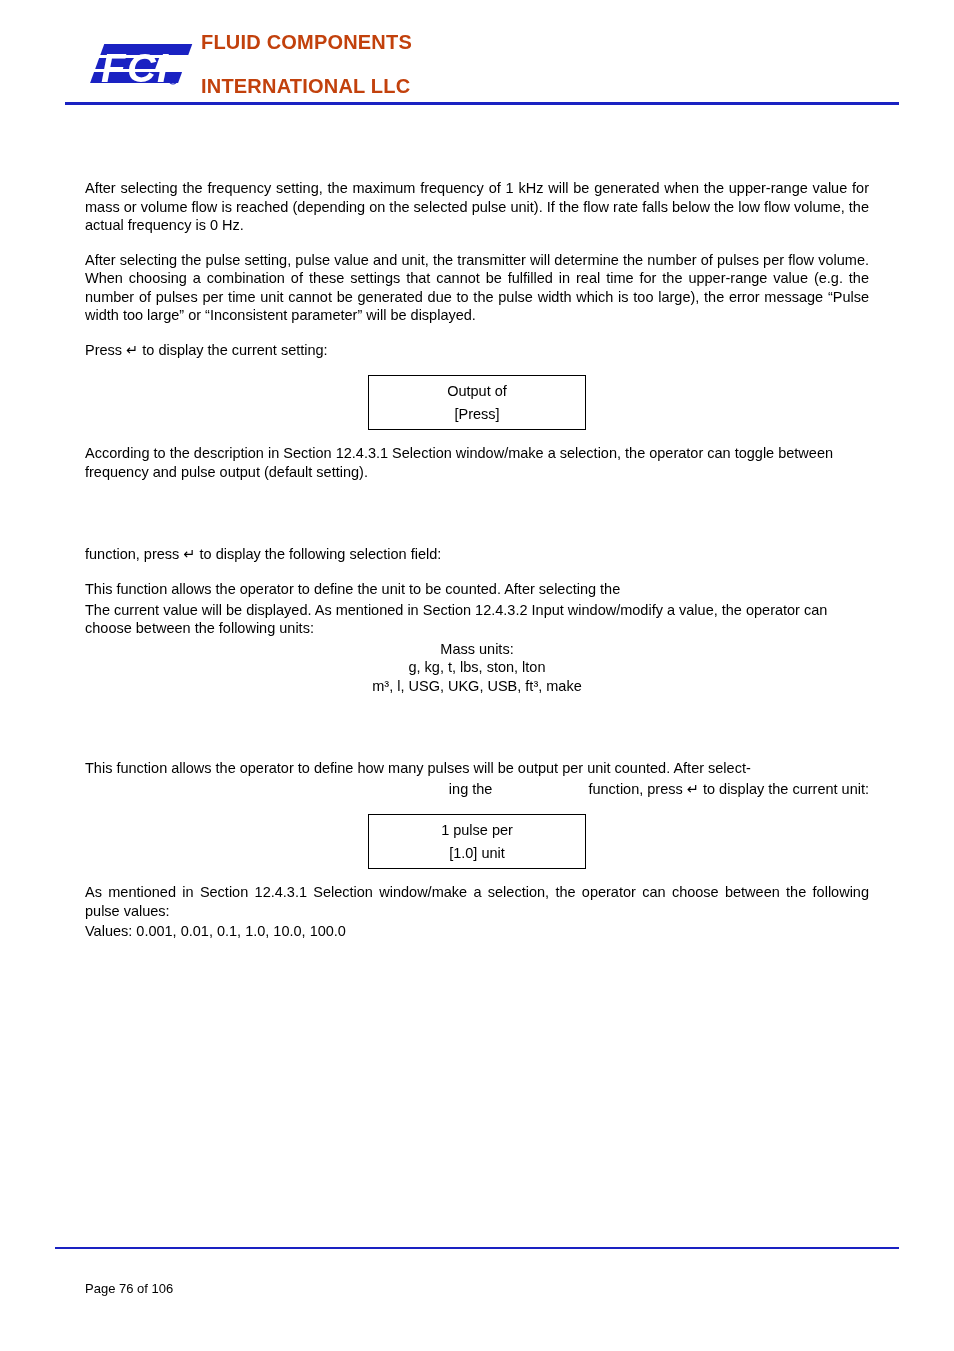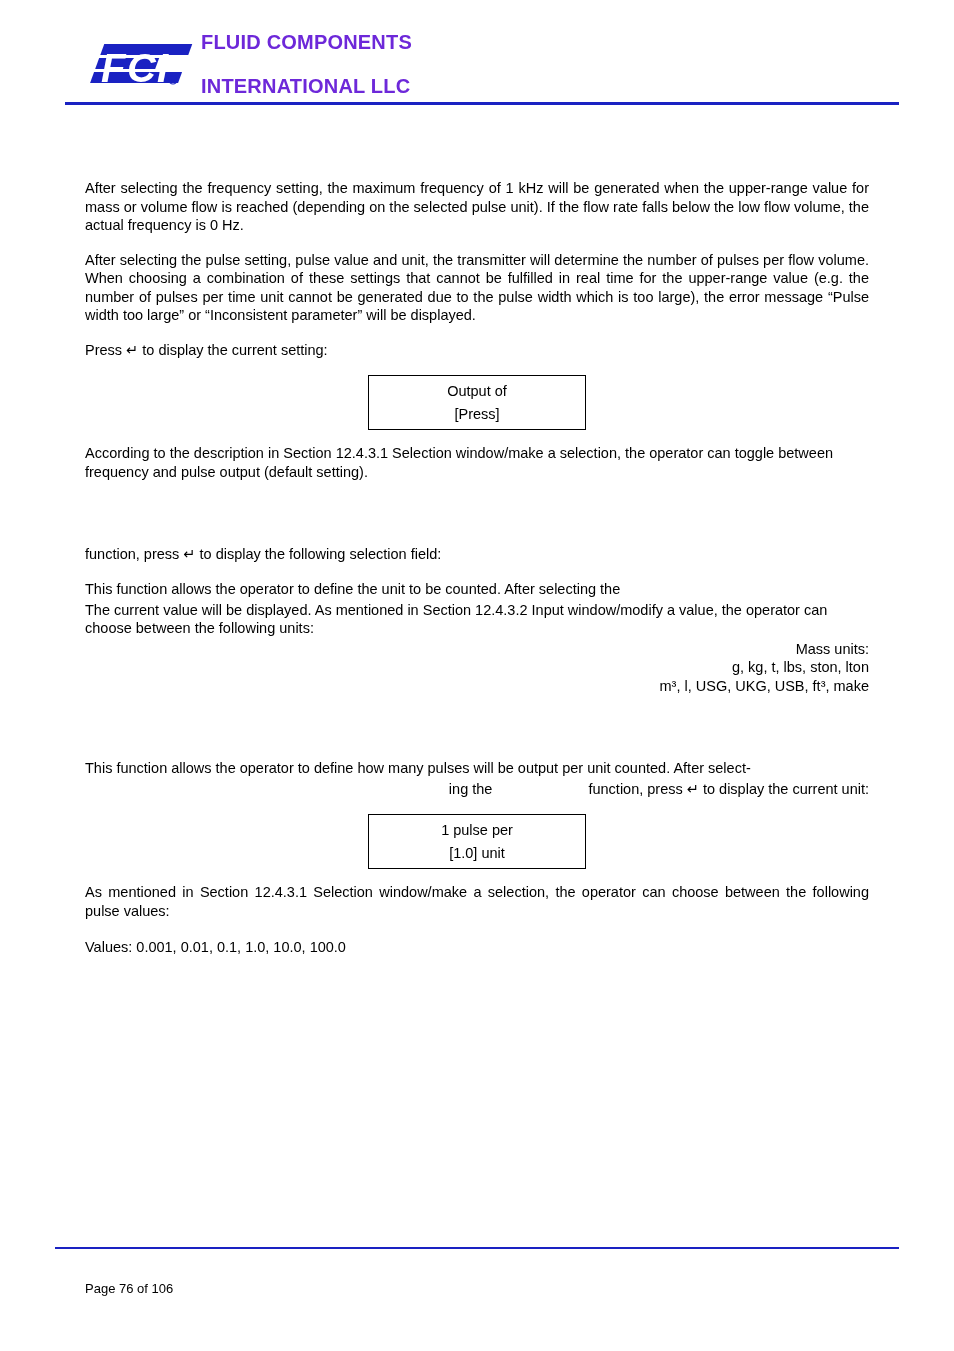--- a/index.html
+++ b/index.html
@@ -83,21 +83,21 @@
         <rect x="20" y="30" width="88" height="11"></rect>
       </g>
       <g fill="#fff" font-family="Arial Black, Arial, sans-serif" font-weight="900" font-style="italic">
         <text x="16" y="40" font-size="40">F</text>
         <text x="42" y="40" font-size="40">C</text>
         <text x="72" y="40" font-size="40">I</text>
       </g>
       <circle cx="88" cy="38" r="4" fill="none" stroke="#1a22c2" stroke-width="1.2"></circle>
       <text x="85.5" y="41" font-size="6" fill="#1a22c2" font-family="Arial">R</text>
     </svg>
-    <div style="font-family:'Arial Black',Arial,sans-serif;font-weight:900;color:#6d28d9;line-height:1.0;">
+    <div style="font-family:'Arial Black',Arial,sans-serif;font-weight:900;color:#c2410c;line-height:1.0;">
       <div style="font-size:20px;letter-spacing:0.2px;">FLUID COMPONENTS</div>
       <div style="font-size:20px;letter-spacing:0.2px;margin-top:24px;">INTERNATIONAL LLC</div>
     </div>
   </div>
   <hr class="header-rule">
 
   <div class="content">
 
     <p>After selecting the frequency setting, the maximum frequency of 1 kHz will be generated when the upper-range value for mass or volume flow is reached (depending on the selected pulse unit). If the flow rate falls below the low flow volume, the actual frequency is 0 Hz.</p>
 
@@ -115,21 +115,21 @@
     <div class="section-gap"></div>
 
     <p style="text-align:left;">function, press ↵ to display the following selection field:</p>
     <p style="text-align:left;margin-bottom:2px;">
       <span>This function allows the operator to define the unit to be counted. After selecting the</span>
     </p>
 
 
     <p style="text-align:left;margin-bottom:2px;">The current value will be displayed. As mentioned in Section 12.4.3.2 Input window/modify a value, the operator can choose between the following units:</p>
 
-    <div style="text-align:right;">
+    <div style="text-align:center;">
       <div class="indent-1 nomargin">Mass units:</div>
       <div class="indent-2 nomargin">g, kg, t, lbs, ston, lton</div>
       <div class="indent-2 nomargin">m³, l, USG, UKG, USB, ft³, make</div>
     </div>
 
     <div class="section-gap"></div>
 
     <p style="margin-bottom:2px;">
       <span>This function allows the operator to define how many pulses will be output per unit counted. After select-</span>
     </p>
@@ -137,21 +137,21 @@
       <span>ing the</span>
       <span style="display:inline-block;width:88px;"></span>
       <span>function, press ↵  to display the current unit:</span>
     </p>
 
     <div class="display-box">
       <div>1 pulse per</div>
       <div>[1.0] unit</div>
     </div>
 
-    <p style="margin-bottom:18px;">As mentioned in Section 12.4.3.1 Selection window/make a selection, the operator can choose between the following pulse values:</p>
+    <p style="margin-bottom:2px;">As mentioned in Section 12.4.3.1 Selection window/make a selection, the operator can choose between the following pulse values:</p>
     <div class="indent-2 nomargin" style="text-align:left;">Values: 0.001, 0.01, 0.1, 1.0, 10.0, 100.0</div>
 
   </div>
 
   <hr class="footer-rule">
   <div class="footer-text">Page 76 of 106</div>
 
 </div>
 
 </body></html>

